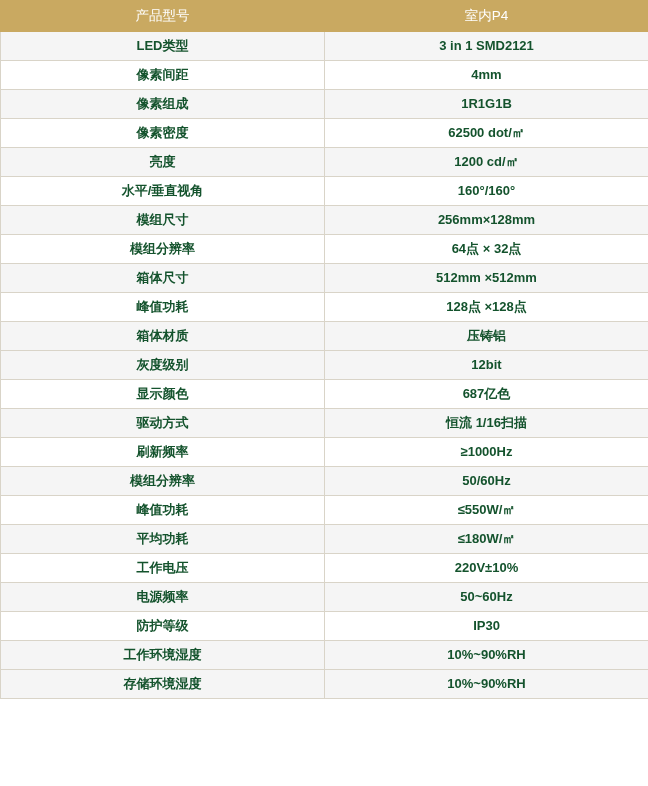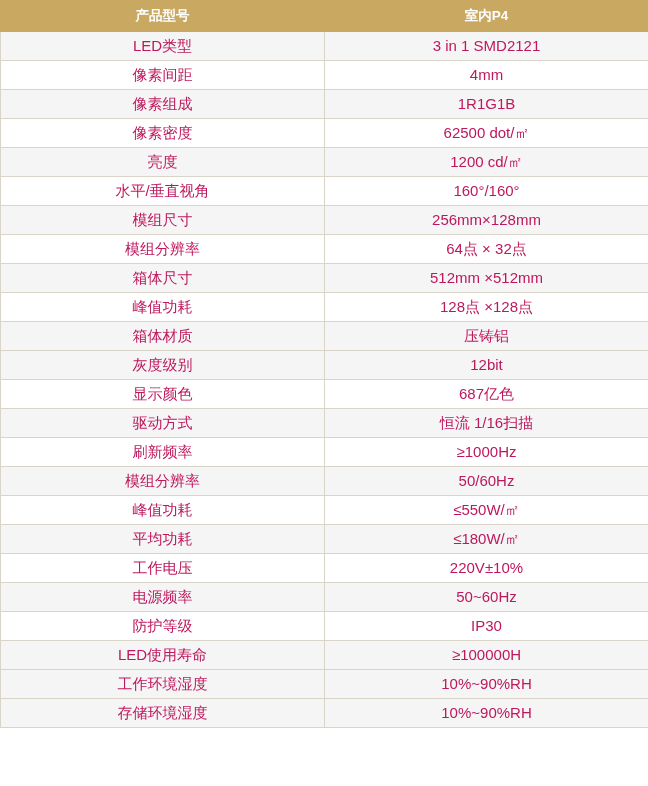--- a/index.html
+++ b/index.html
@@ -19,31 +19,31 @@
     table-layout: fixed;
   }
   table.spec-table col.col-label { width: 324px; }
   table.spec-table col.col-value { width: 324px; }
 
   table.spec-table th,
   table.spec-table td {
     border: 1px solid #d9d4c8;
     text-align: center;
     vertical-align: middle;
-    font-size: 15px;
-    color: #be185d;
+    font-size: 13px;
+    color: #14532d;
     height: 28px;
     padding: 0 4px;
     line-height: 1.2;
-    font-weight: normal;
+    font-weight: bold;
   }
   table.spec-table thead th {
     background: #c9a961;
     color: #ffffff;
-    font-weight: bold;
+    font-weight: normal;
     font-size: 13.5px;
     height: 30px;
     border: 1px solid #c9a961;
   }
   table.spec-table tbody tr.odd td {
     background: #f5f5f5;
   }
   table.spec-table tbody tr.even td {
     background: #ffffff;
   }
@@ -141,24 +141,20 @@
       </tr>
       <tr class="odd">
         <td>电源频率</td>
         <td>50~60Hz</td>
       </tr>
       <tr class="even">
         <td>防护等级</td>
         <td>IP30</td>
       </tr>
       <tr class="odd">
-        <td>LED使用寿命</td>
-        <td>≥100000H</td>
-      </tr>
-      <tr class="odd">
         <td>工作环境湿度</td>
         <td>10%~90%RH</td>
       </tr>
       <tr class="odd">
         <td>存储环境湿度</td>
         <td>10%~90%RH</td>
       </tr>
     </tbody>
 </table>
 

